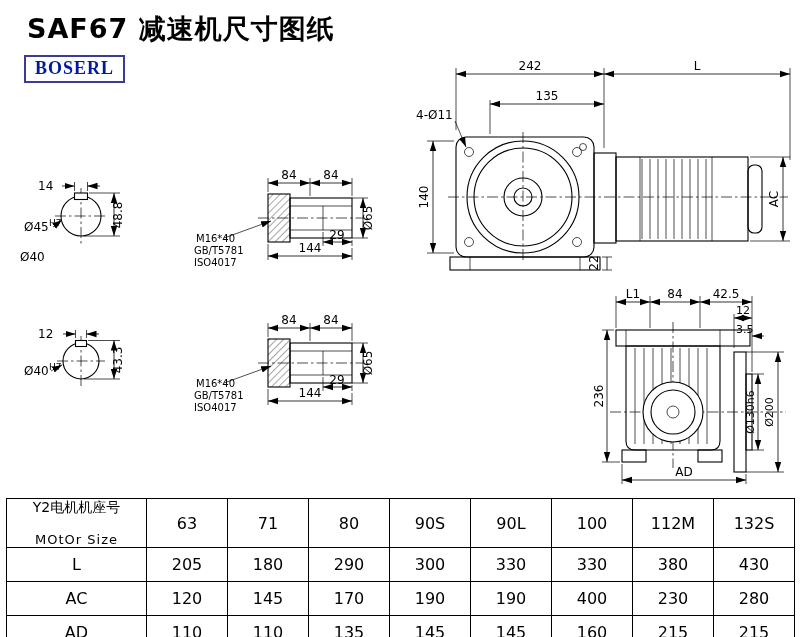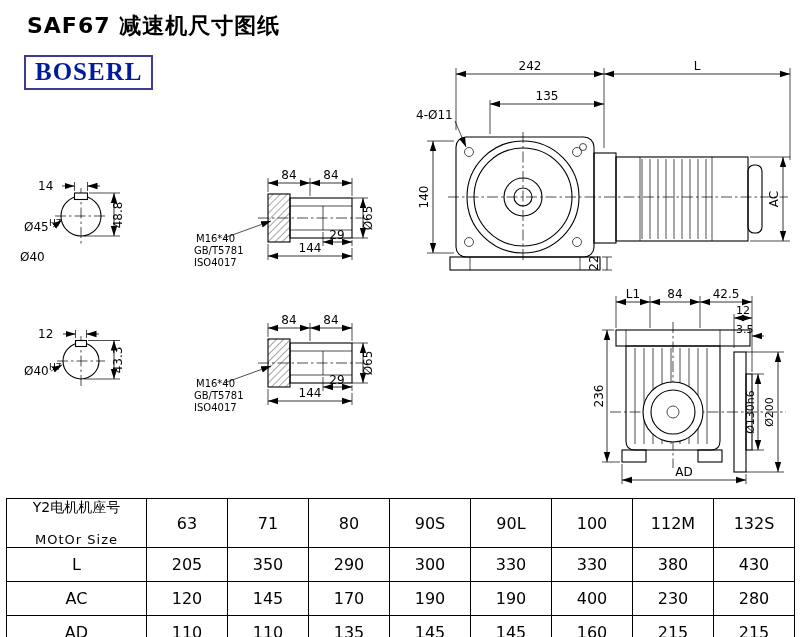--- a/index.html
+++ b/index.html
@@ -1,31 +1,31 @@
 <!DOCTYPE html>
 <html><head>
 <meta charset="utf-8">
 <style>
   * { margin:0; padding:0; box-sizing:border-box; }
   html,body { width:800px; height:637px; background:#ffffff; overflow:hidden; }
   body { position:relative; font-family:"DejaVu Sans", sans-serif; color:#000; }
 
   .page-title {
     position:absolute; left:27px; top:11px;
-    font-size:22px; font-weight:bold; letter-spacing:1px;
+    font-size:27px; font-weight:bold; letter-spacing:1px;
     font-family:"DejaVu Sans", sans-serif;
   }
   .logo-box {
     position:absolute; left:24px; top:55px;
     border:2px solid #3c3c96; background:#fff;
     padding:1px 9px 2px 9px;
   }
   .logo-text {
     font-family:"Liberation Serif", serif;
-    font-weight:bold; font-size:25px; color:#001b9e; letter-spacing:1px;
+    font-weight:bold; font-size:18px; color:#001b9e; letter-spacing:1px;
   }
 
   svg.drawing { position:absolute; left:0; top:0; }
   .ln   { stroke:#000; stroke-width:1.1; fill:none; stroke-linecap:square; }
   .thin { stroke:#000; stroke-width:0.7; fill:none; }
   .cl   { stroke:#000; stroke-width:0.7; stroke-dasharray:11 3 2.5 3; fill:none; }
   .dim  { stroke:#000; stroke-width:0.8; fill:none; }
   svg.drawing text { font-family:"DejaVu Sans", sans-serif; font-size:12px; fill:#000; stroke:none; }
   svg.drawing text.small { font-size:10px; }
   svg.drawing text.tiny  { font-size:11px; }
@@ -383,21 +383,21 @@
       <td>80</td>
       <td>90S</td>
       <td>90L</td>
       <td>100</td>
       <td>112M</td>
       <td>132S</td>
     </tr>
     <tr>
       <th>L</th>
       <td>205</td>
-      <td>350</td>
+      <td>180</td>
       <td>290</td>
       <td>300</td>
       <td>330</td>
       <td>330</td>
       <td>380</td>
       <td>430</td>
     </tr>
     <tr>
       <th>AC</th>
       <td>120</td>

